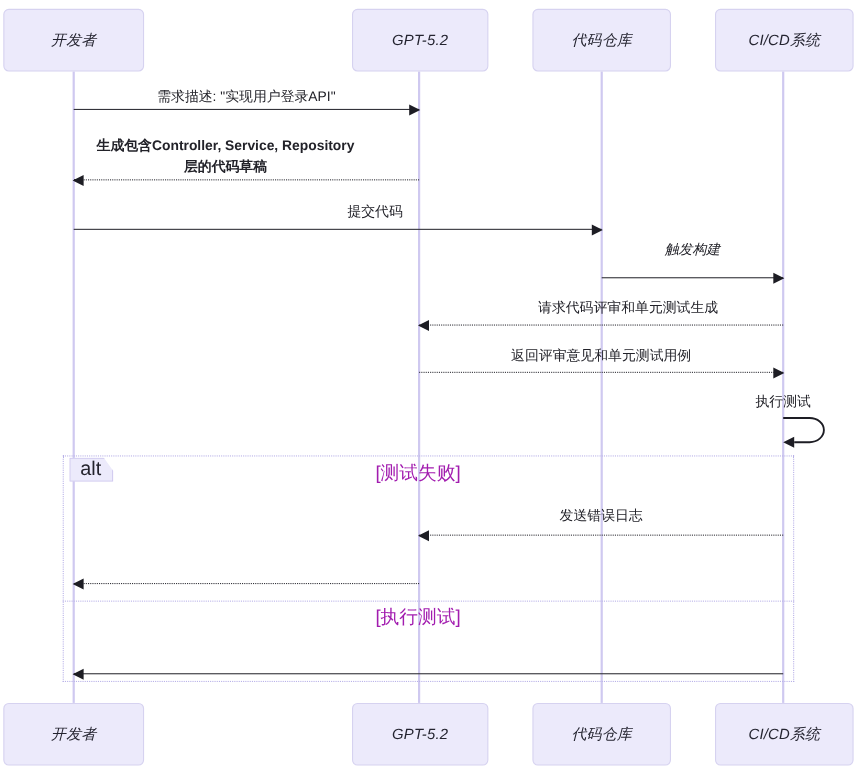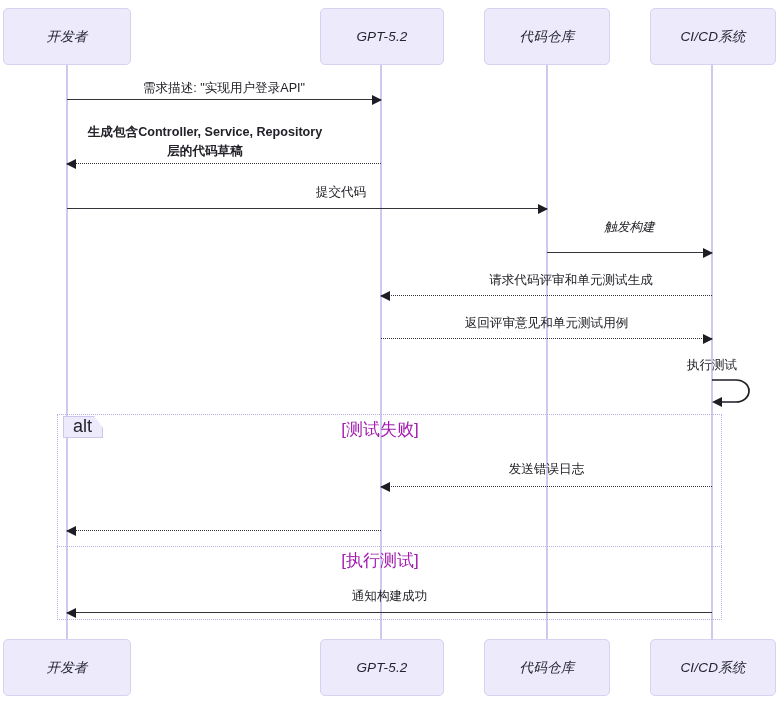--- a/index.html
+++ b/index.html
@@ -188,21 +188,20 @@
 
   <div class="msg-label" style="left:381px; top:460px; width:331px;">发送错误日志</div>
   <div class="msg dotted" style="left:381px; top:486px; width:331px;">
     <span class="arrowhead left"></span>
   </div>
 
   <div class="msg dotted" style="left:67px; top:530px; width:314px;">
     <span class="arrowhead left"></span>
   </div>
 
-  <div class="msg-label" style="left:67px; top:587px; width:645px;">通知构建成功</div>
   <div class="msg" style="left:67px; top:612px; width:645px;">
     <span class="arrowhead left"></span>
   </div>
 
   <div class="actor-box" style="left:3px; top:639px; width:128px; height:57px;">
     <span>开发者</span>
   </div>
   <div class="actor-box" style="left:320px; top:639px; width:124px; height:57px;">
     <span>GPT-5.2</span>
   </div>

